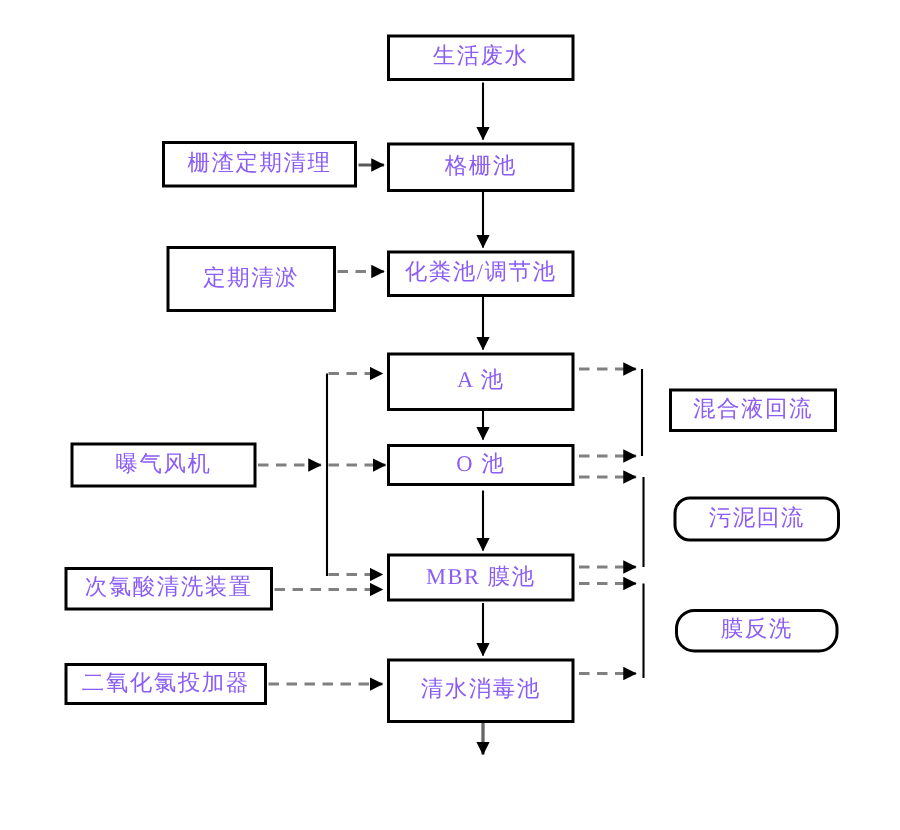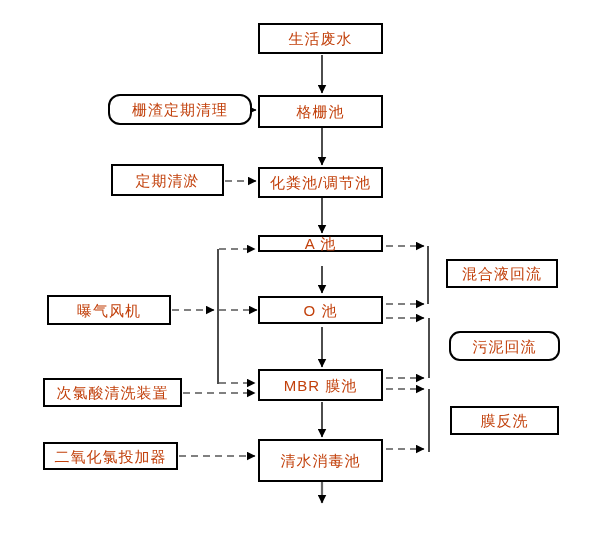--- a/index.html
+++ b/index.html
@@ -1,42 +1,42 @@
 <!DOCTYPE html>
 <html><head>
 <meta charset="utf-8">
 <style>
   html,body{margin:0;padding:0;background:#ffffff;}
   .stage{
     position:relative;width:600px;height:553px;background:#ffffff;
-    font-family:Liberation Sans, sans-serif;color:#c2410c;overflow:hidden;
+    font-family:Liberation Serif, serif;color:#8b5cf6;overflow:hidden;
   }
   .connectors{position:absolute;left:0;top:0;width:600px;height:553px;}
   .box{
     position:absolute;box-sizing:border-box;background:#ffffff;
     border:2px solid #000000;display:flex;align-items:center;justify-content:center;
     font-size:15px;line-height:1;white-space:nowrap;letter-spacing:1px;
   }
   
   .n-wastewater{left:258px;top:23px;width:125px;height:31px;}
   .n-screen{left:258px;top:95px;width:125px;height:33px;}
   .n-septic{left:258px;top:167px;width:125px;height:31px;}
-  .n-a{left:258px;top:235px;width:125px;height:17px;}
+  .n-a{left:258px;top:235px;width:125px;height:39px;}
   .n-o{left:258px;top:296px;width:125px;height:28px;}
   .n-mbr{left:258px;top:369px;width:125px;height:32px;}
   .n-disinfect{left:258px;top:439px;width:125px;height:43px;}
   .n-discharge{left:258px;top:506px;width:125px;height:32px;}
-  .n-screenings{left:108px;top:94px;width:144px;height:31px;border-radius:12px;}
-  .n-dredge{left:111px;top:164px;width:113px;height:32px;}
+  .n-screenings{left:108px;top:94px;width:130px;height:31px;}
+  .n-dredge{left:111px;top:164px;width:113px;height:44px;}
   .n-blower{left:47px;top:295px;width:124px;height:30px;}
   .n-hypo{left:43px;top:378px;width:139px;height:29px;}
   .n-clo2{left:43px;top:442px;width:135px;height:28px;}
   .n-mixreturn{left:446px;top:259px;width:112px;height:29px;}
   .n-sludgereturn{left:449px;top:331px;width:111px;height:30px;border-radius:11px;}
-  .n-backwash{left:450px;top:406px;width:109px;height:29px;}
+  .n-backwash{left:450px;top:406px;width:109px;height:29px;border-radius:13px;}
 </style>
 </head>
 <body>
 
 <div class="stage">
 
   <svg class="connectors" viewBox="0 0 600 553" xmlns="http://www.w3.org/2000/svg">
     <defs>
       <marker id="ah" markerUnits="userSpaceOnUse" markerWidth="10" markerHeight="9" refX="8.5" refY="4.5" orient="auto">
         <path d="M0,0 L9,4.5 L0,9 Z" fill="#000000"></path>

